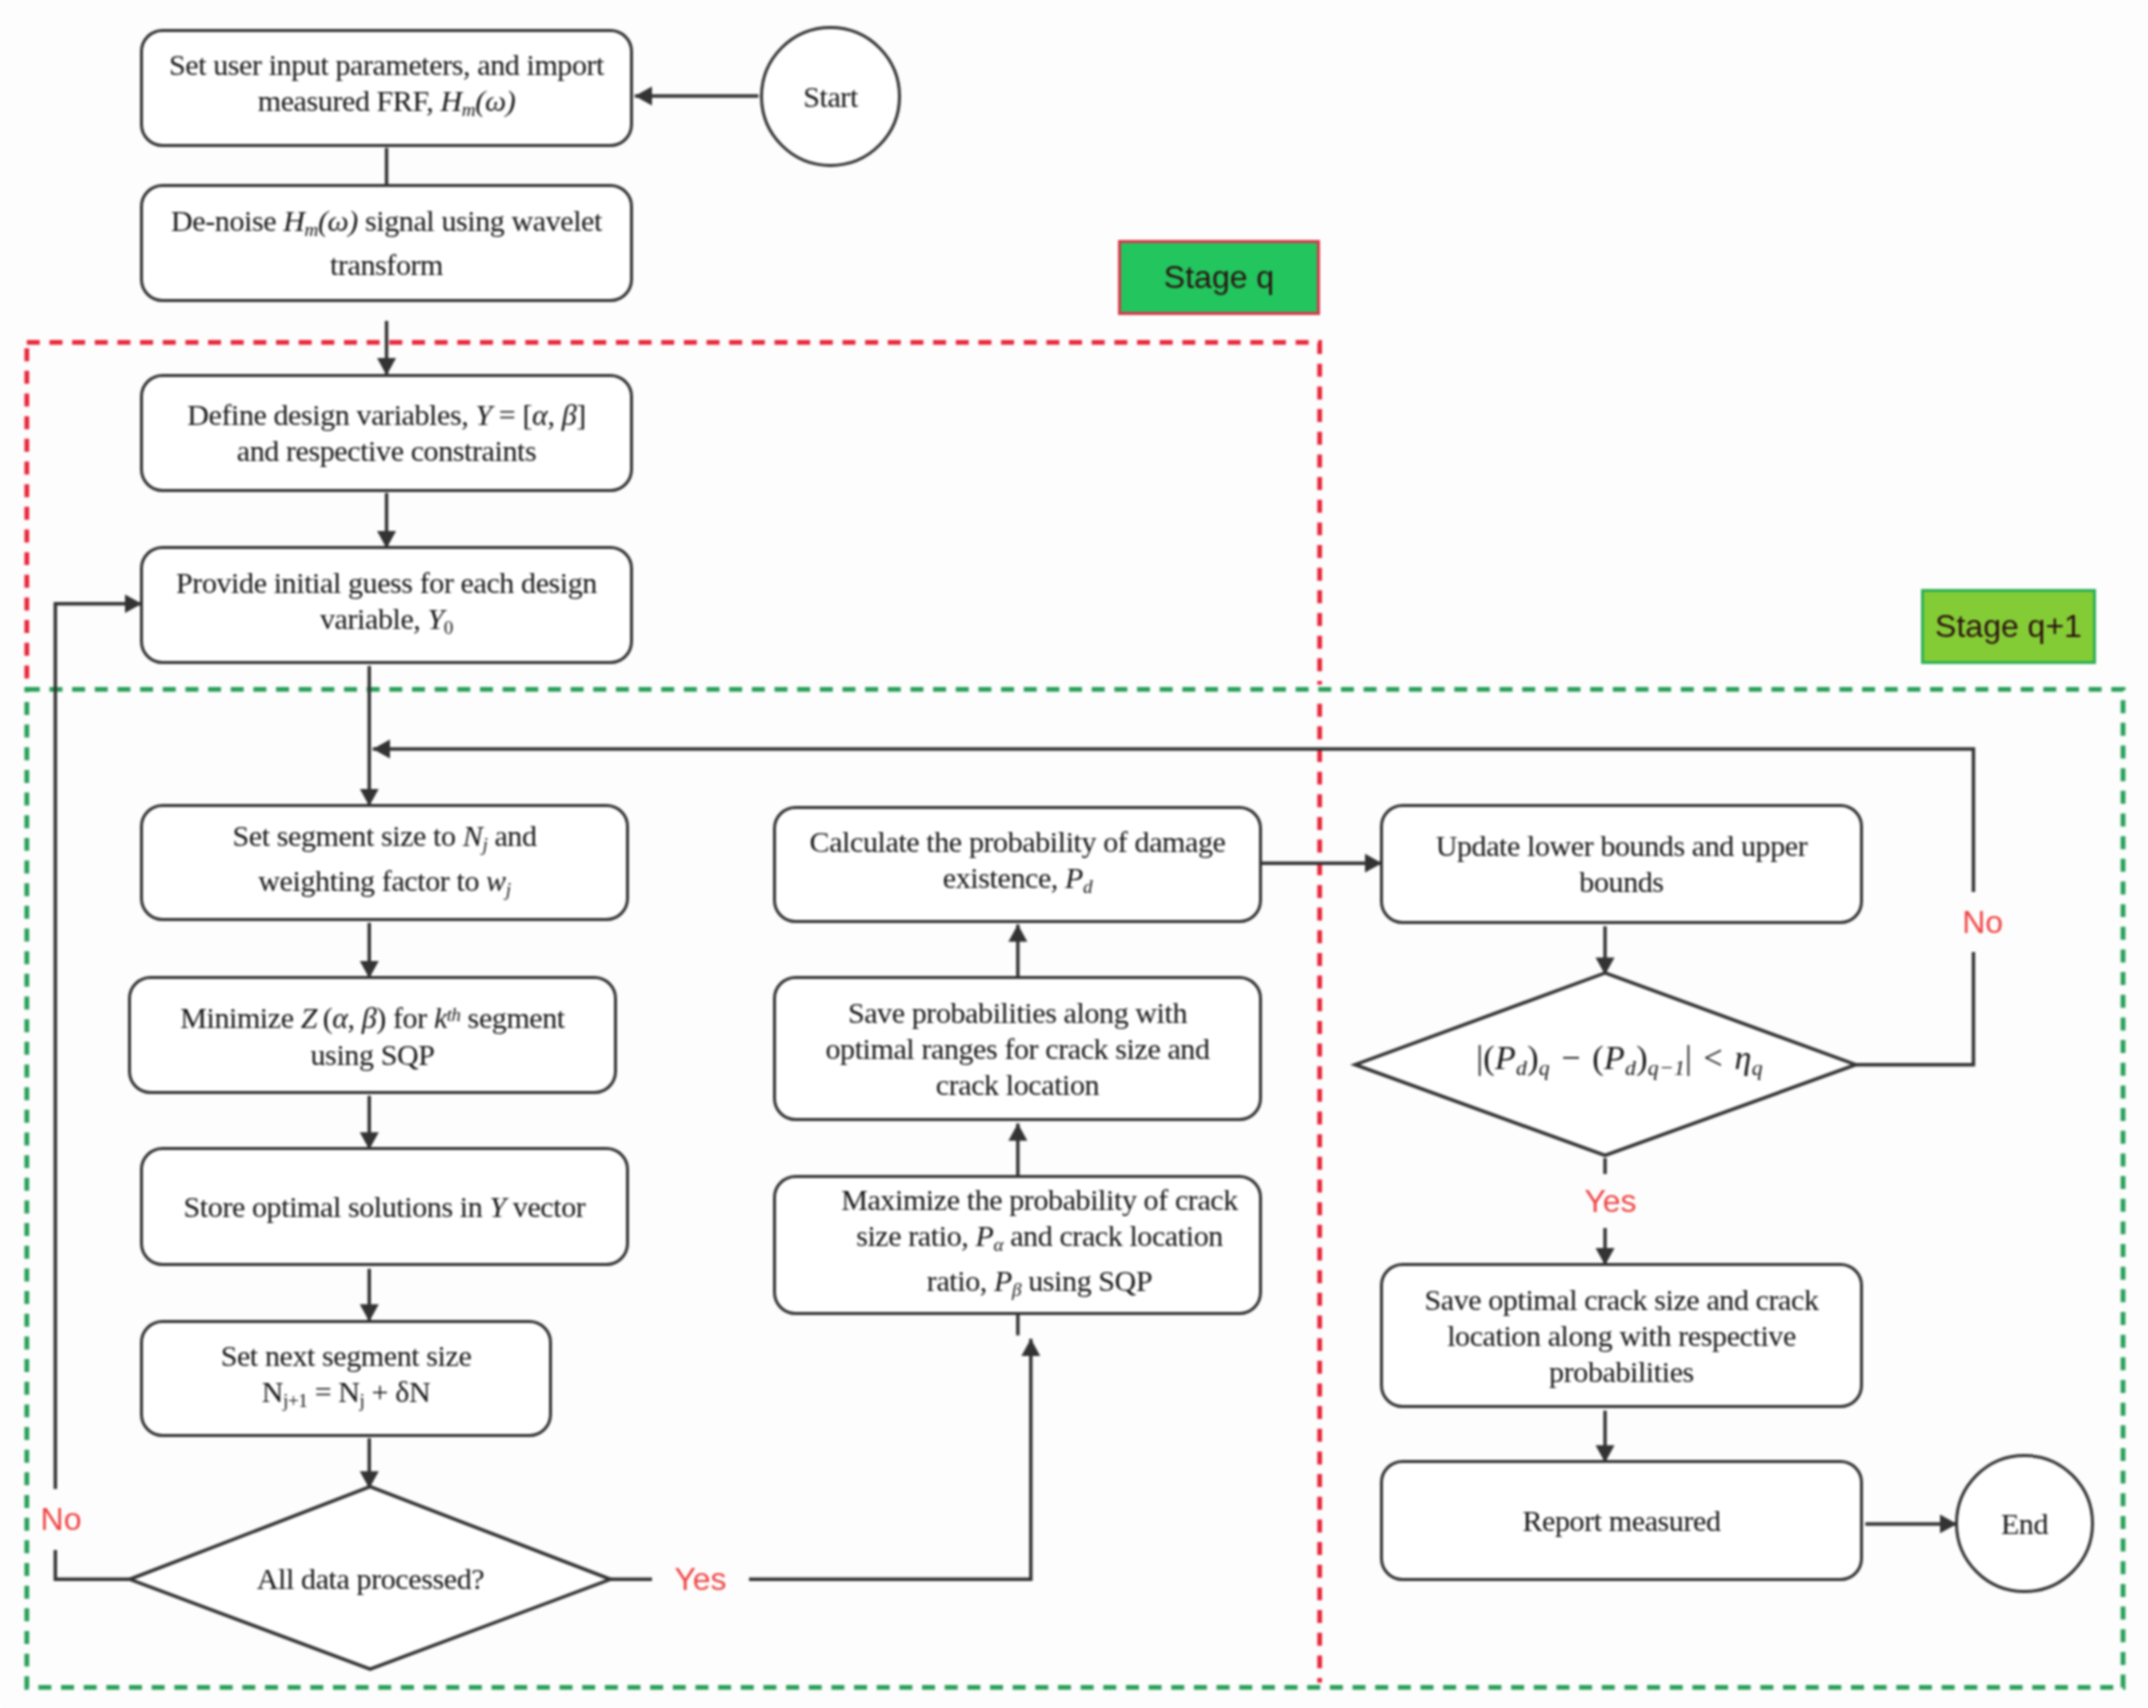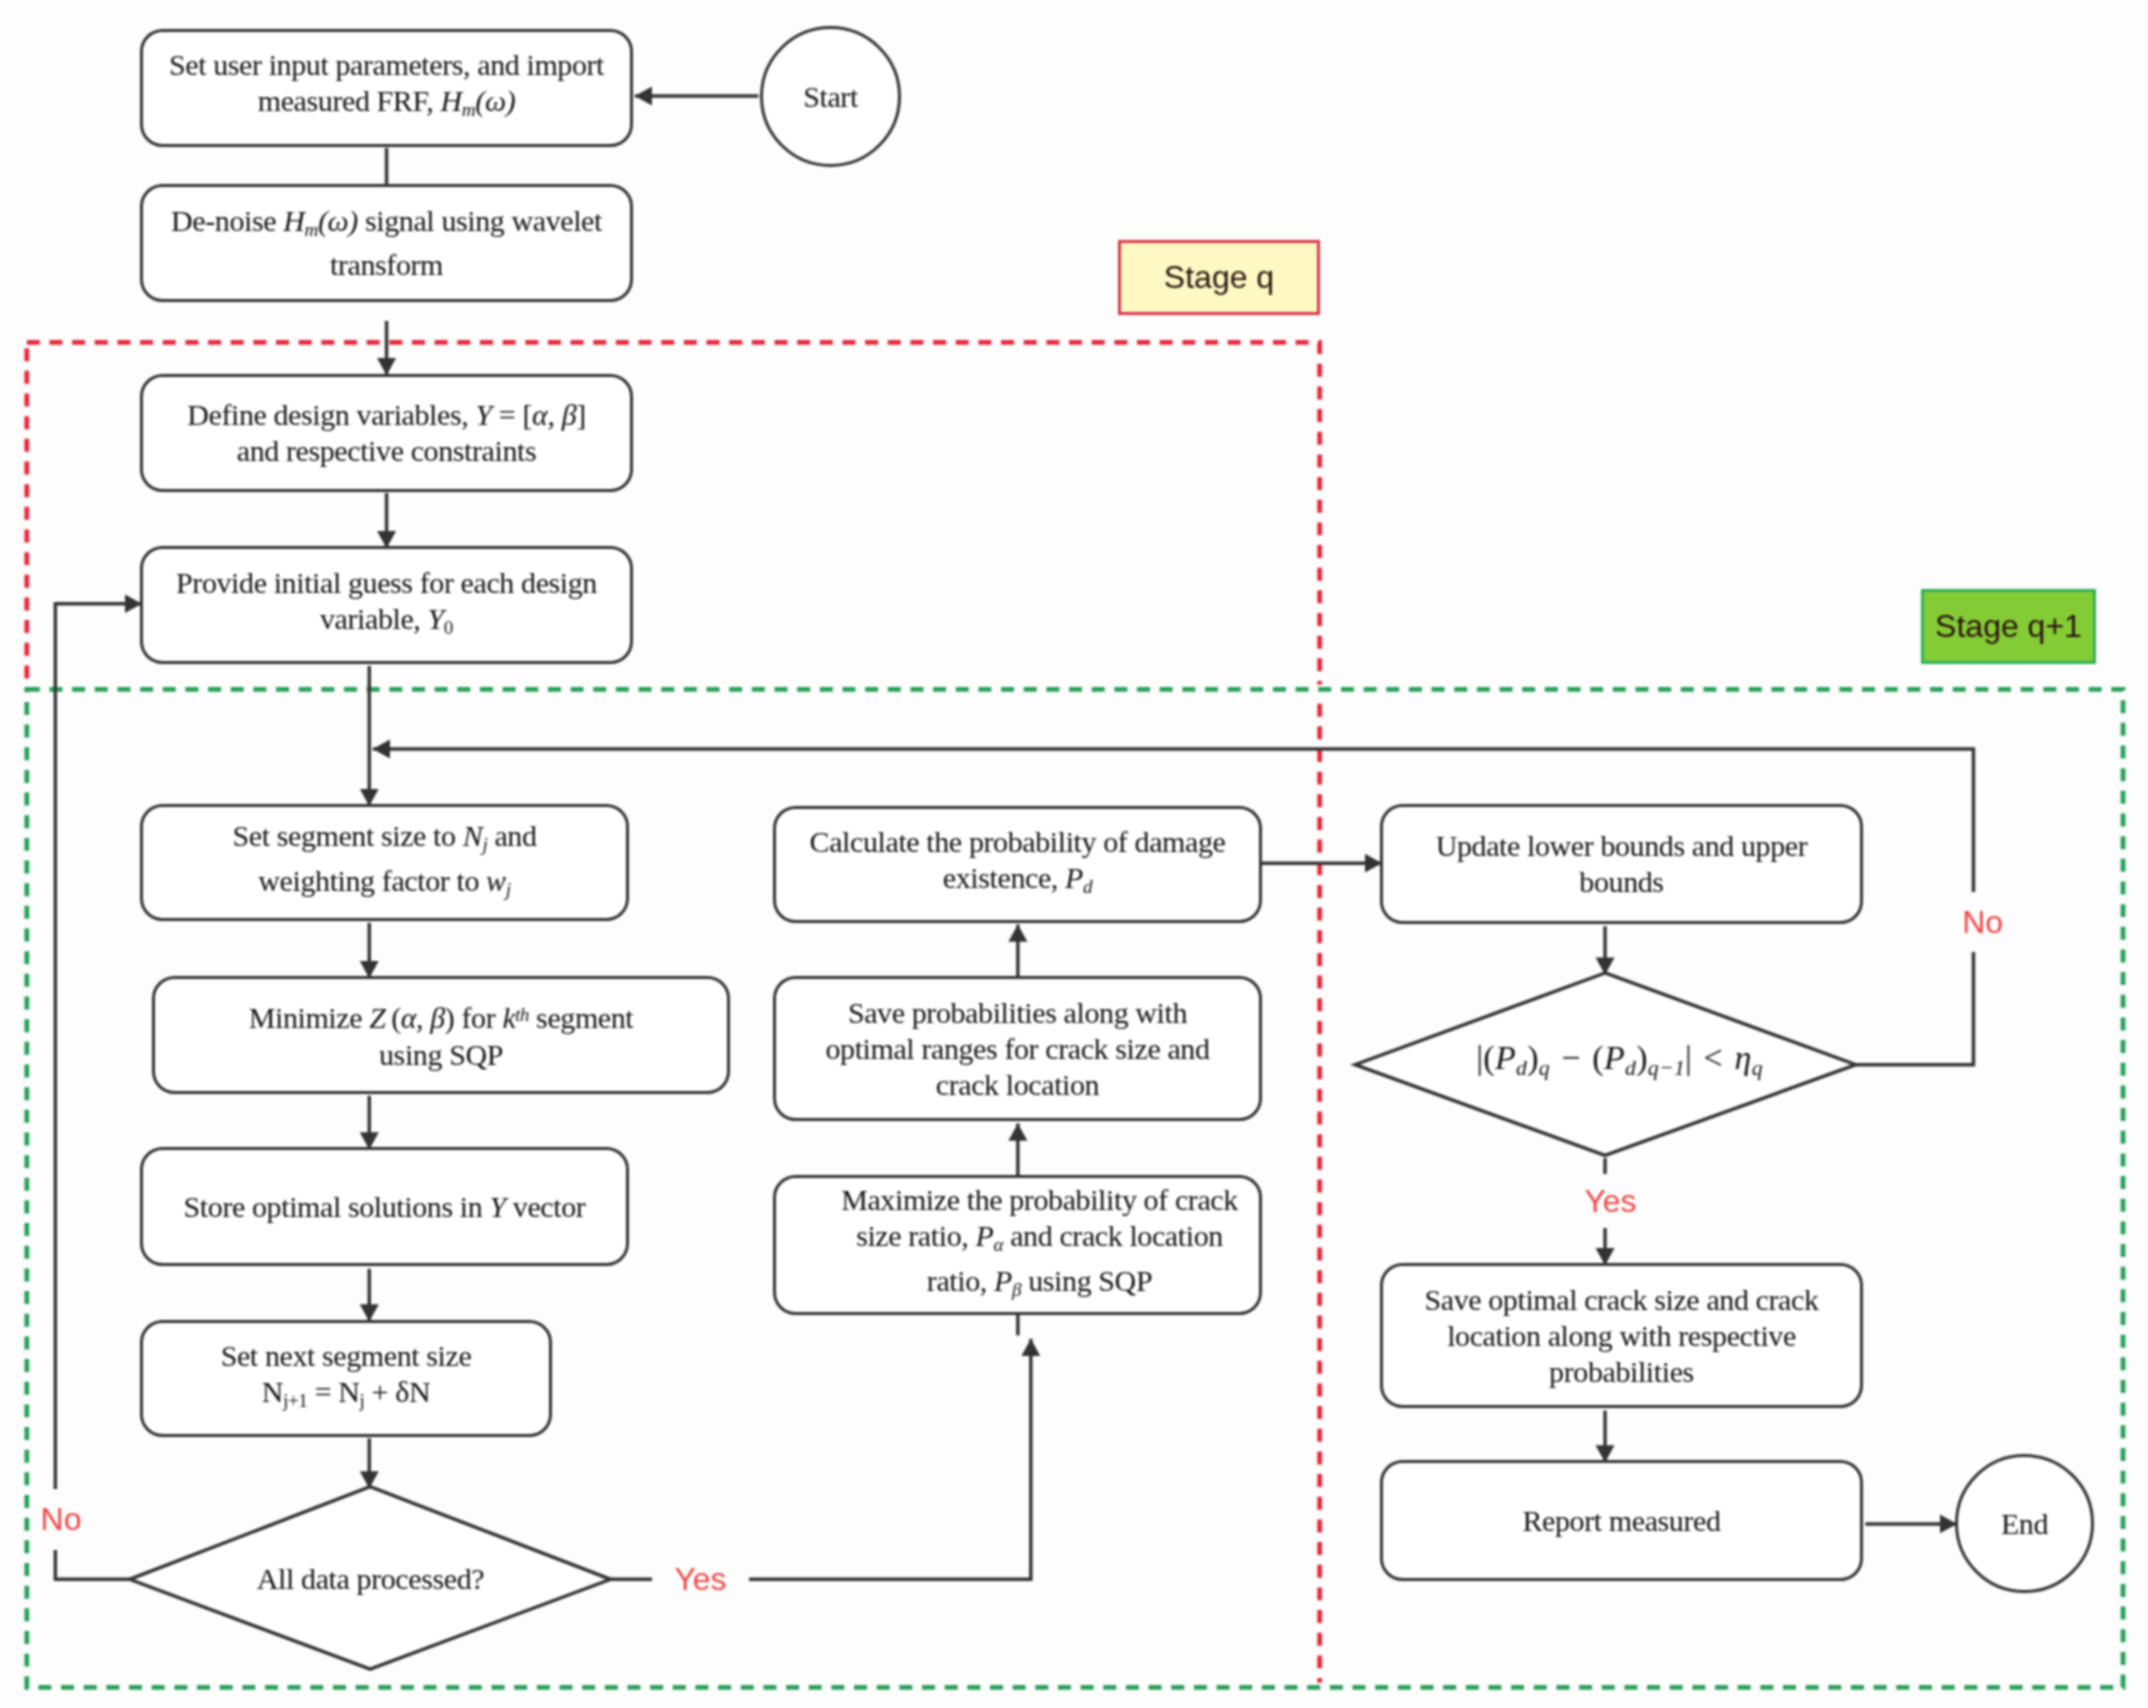--- a/index.html
+++ b/index.html
@@ -109,21 +109,21 @@
 </div>
 
 <div class="node proc" style="left:140px;top:546px;width:493px;height:118px;">
   <span class="lbl">Provide initial guess for each design<br>variable, <i>Y</i><span class="subn">0</span></span>
 </div>
 
 <div class="node proc" style="left:140px;top:804px;width:489px;height:117px;">
   <span class="lbl">Set segment size to <i>N<span class="sub">j</span></i> and<br>weighting factor to <i>w<span class="sub">j</span></i></span>
 </div>
 
-<div class="node proc" style="left:152px;top:976px;width:578px;height:118px;">
+<div class="node proc" style="left:128px;top:976px;width:489px;height:118px;">
   <span class="lbl">Minimize <i>Z</i> (<i>α</i>, <i>β</i>) for <i>k</i><span class="sup">th</span> segment<br>using SQP</span>
 </div>
 
 <div class="node proc" style="left:140px;top:1147px;width:489px;height:119px;">
   <span class="lbl">Store optimal solutions in <i>Y</i> vector</span>
 </div>
 
 <div class="node proc" style="left:140px;top:1320px;width:412px;height:117px;">
   <span class="lbl">Set next segment size<br>N<span class="subn">j+1</span> = N<span class="subn">j</span> + δN</span>
 </div>
@@ -157,21 +157,21 @@
 </div>
 
 <div class="node proc" style="left:1380px;top:1460px;width:483px;height:121px;">
   <span class="lbl">Report measured</span>
 </div>
 
 <div class="node term" style="left:1955px;top:1454px;width:139px;height:139px;">
   <span class="lbl">End</span>
 </div>
 
-<div class="stagebox" style="left:1118px;top:240px;width:202px;height:75px;background:#fef9c3;border:3px solid #d8384a;">
+<div class="stagebox" style="left:1118px;top:240px;width:202px;height:75px;background:#22c55e;border:3px solid #d8384a;">
   <span>Stage q</span>
 </div>
 
 <div class="stagebox" style="left:1921px;top:589px;width:175px;height:75px;background:#84cc35;border:3px solid #2db055;">
   <span>Stage q+1</span>
 </div>
 
 <div class="edgelbl" style="left:652px;top:1552px;width:97px;height:54px;">
   <span>Yes</span>
 </div>

